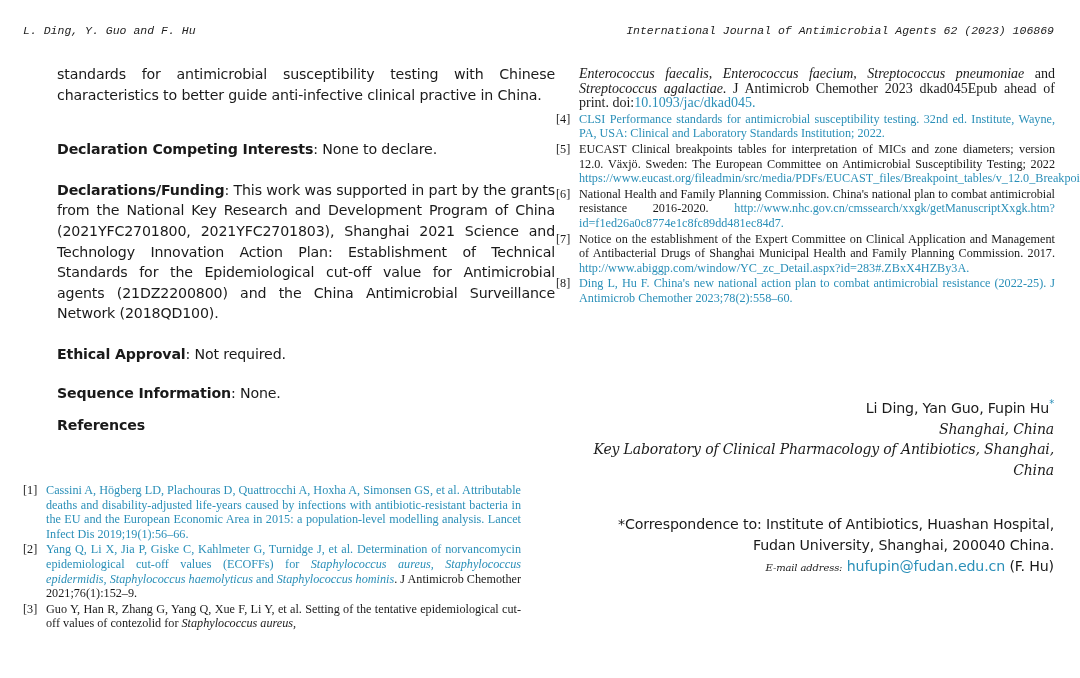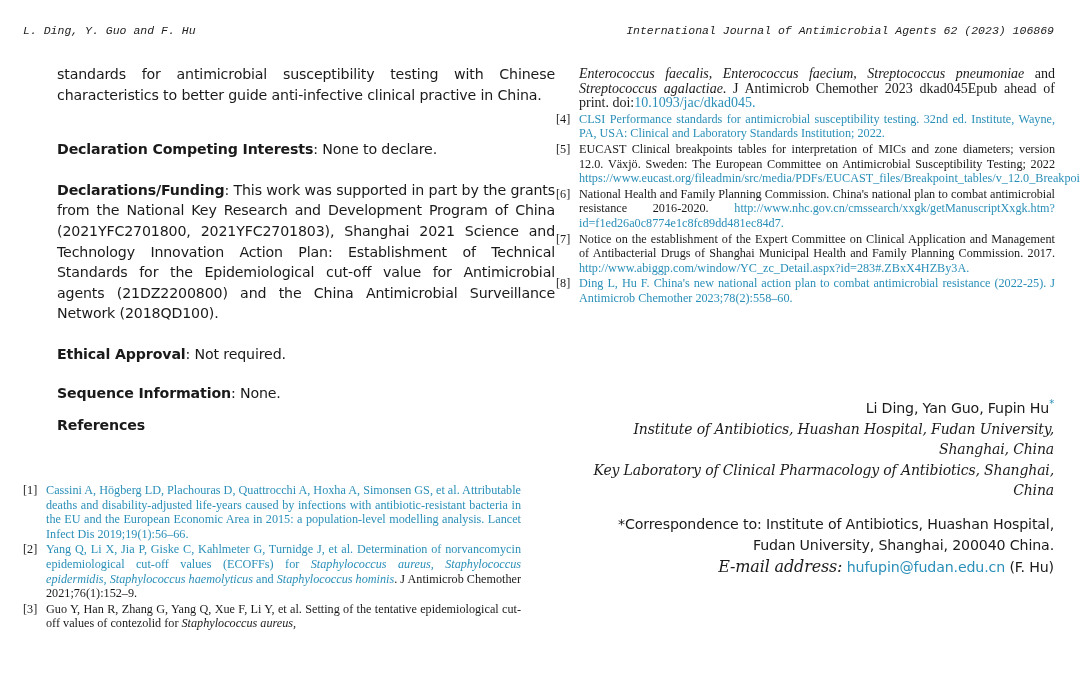--- a/index.html
+++ b/index.html
@@ -53,21 +53,21 @@
     font-size: 14.2px; line-height: 20.5px; letter-spacing: -0.15px;
   }
   .affil .it { font-style: italic; font-family: "DejaVu Serif", serif; font-size: 14px; }
   .star { color: #2a8fb8; font-size: 10px; vertical-align: super; line-height: 0; }
 
   .corr {
     position: absolute; right: 26px; top: 514px; width: 480px; text-align: right;
     font-family: "DejaVu Sans", "Liberation Sans", sans-serif;
     font-size: 14.2px; line-height: 21px; letter-spacing: -0.15px;
   }
-  .corr .it { font-style: italic; font-family: "DejaVu Serif", serif; font-size: 16px; }
+  .corr .it { font-style: italic; font-family: "DejaVu Serif", serif; font-size: 10px; }
 </style>
 </head>
 <body>
 
 <div class="running-head rh-left">L. Ding, Y. Guo and F. Hu</div>
 <div class="running-head rh-right">International Journal of Antimicrobial Agents 62 (2023) 106869</div>
 
 <div class="col-left">
   <p>standards for antimicrobial susceptibility testing with Chinese characteristics to better guide anti-infective clinical practive in China.</p>
 
@@ -128,21 +128,20 @@
     </li>
     <li class="ref">
       <span class="ref-num">[8]</span>
       <span class="link">Ding L, Hu F. China's new national action plan to combat antimicrobial resistance (2022-25). J Antimicrob Chemother 2023;78(2):558–60.</span>
     </li>
   </ol>
 </div>
 
 <div class="affil">
   <div><span>Li Ding, Yan Guo, Fupin Hu</span><span class="star">*</span></div>
-  <div class="it">Institute of Antibiotics, Huashan Hospital, Fudan University,</div>
   <div class="it">Shanghai, China</div>
   <div class="it">Key Laboratory of Clinical Pharmacology of Antibiotics, Shanghai,</div>
   <div class="it">China</div>
 </div>
 
 <div class="corr">
   <div>*Correspondence to: Institute of Antibiotics, Huashan Hospital,</div>
   <div>Fudan University, Shanghai, 200040 China.</div>
   <div>
     <span class="it">E-mail address:</span>

